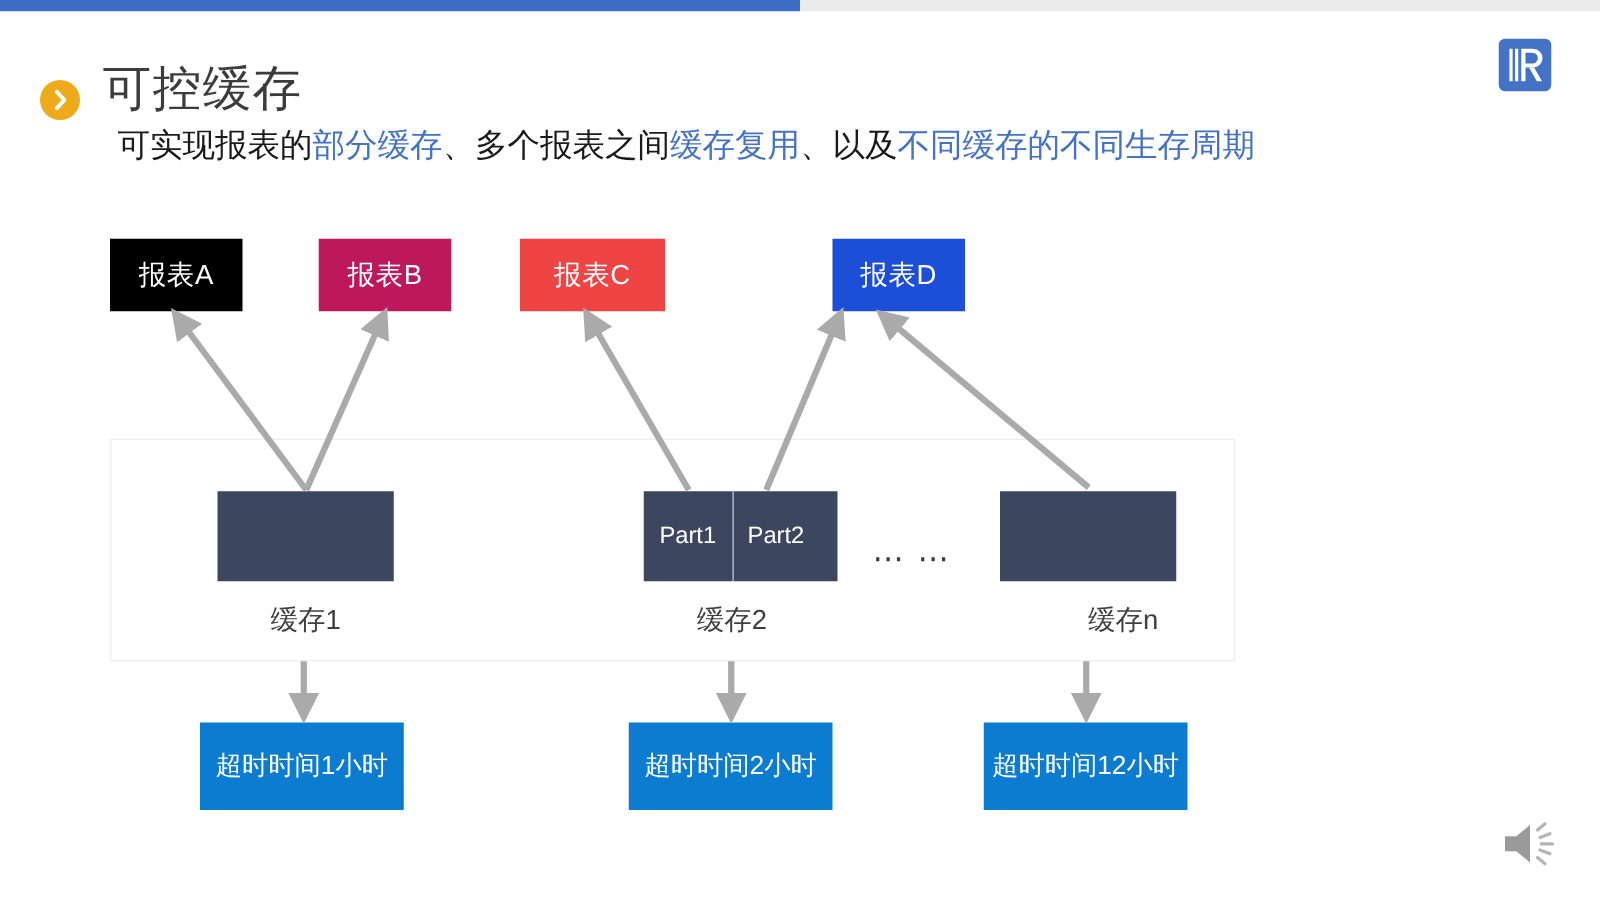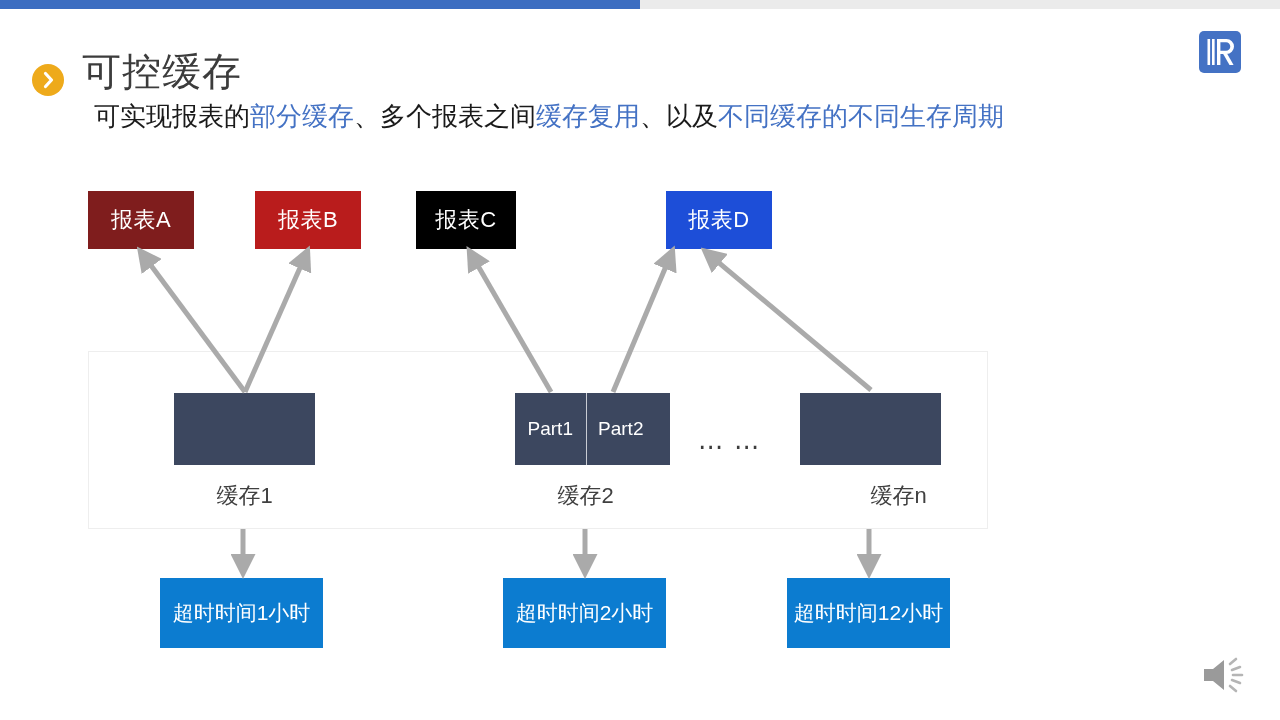--- a/index.html
+++ b/index.html
@@ -186,27 +186,27 @@
     <rect x="9.5" y="9" width="2.6" height="26" fill="#ffffff"></rect>
     <rect x="14" y="9" width="2.6" height="26" fill="#ffffff"></rect>
     <path d="M19 9 H28.5 a7.5 7.5 0 0 1 0 15 H19 V20.8 H28 a4.3 4.3 0 0 0 0-8.6 H22.4 V35 H19 Z" fill="#ffffff"></path>
     <path d="M25.2 24 L31.5 35 H35.6 L29.3 24 Z" fill="#ffffff"></path>
   </svg>
 </div>
 
 <div id="cache-container"></div>
 
 <div id="reports-layer">
-    <div class="report-box" style="left: 88px; top: 191px; width: 106px; background: #7f1d1d;">
+    <div class="report-box" style="left: 88px; top: 191px; width: 106px; background: #000000;">
       <span>报表A</span>
     </div>
-    <div class="report-box" style="left: 255px; top: 191px; width: 106px; background: #b91c1c;">
+    <div class="report-box" style="left: 255px; top: 191px; width: 106px; background: #be185d;">
       <span>报表B</span>
     </div>
-    <div class="report-box" style="left: 416px; top: 191px; width: 100px; background: #000000;">
+    <div class="report-box" style="left: 416px; top: 191px; width: 116px; background: #ef4444;">
       <span>报表C</span>
     </div>
     <div class="report-box" style="left: 639px; top: 191px; width: 106px; background: #1d4ed8; margin-left: 27px;">
       <span>报表D</span>
     </div>
   </div>
 
 <div id="caches-layer">
     <div class="cache-box" style="left: 174px; top: 393px; width: 141px;"></div>
     <div class="cache-caption" style="left: 134px; top: 481px; width: 221px;">缓存1</div>

